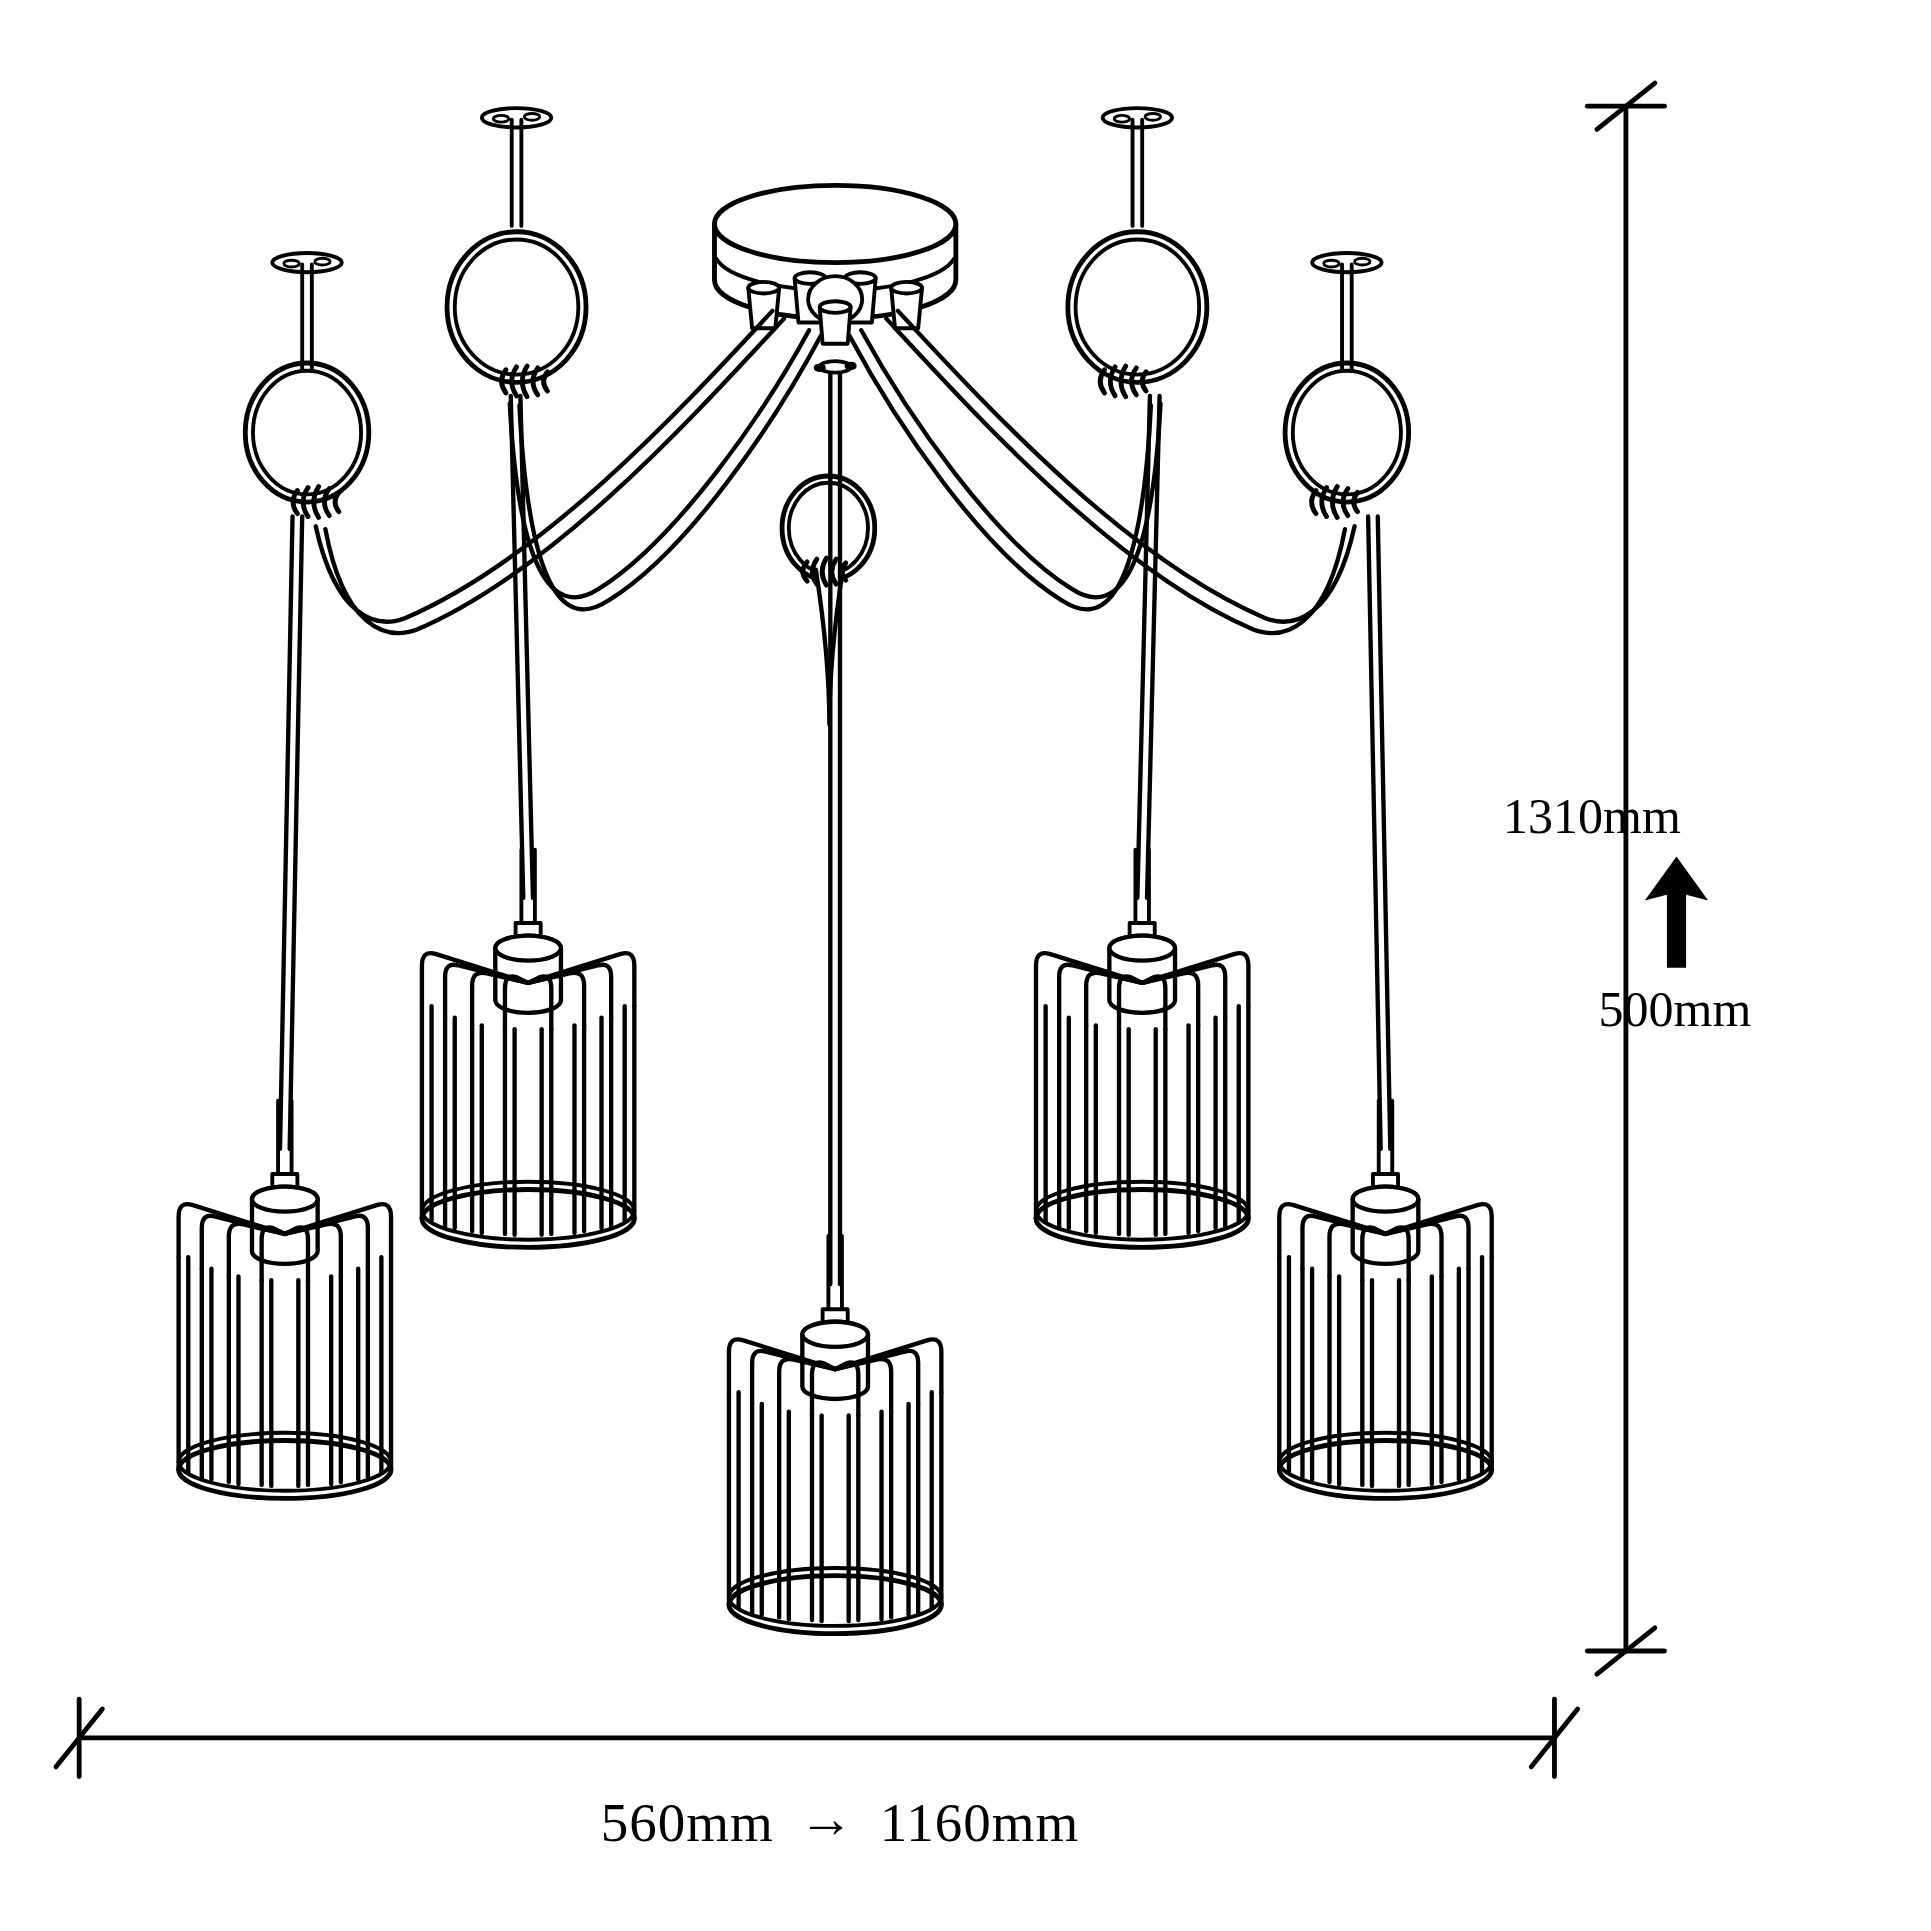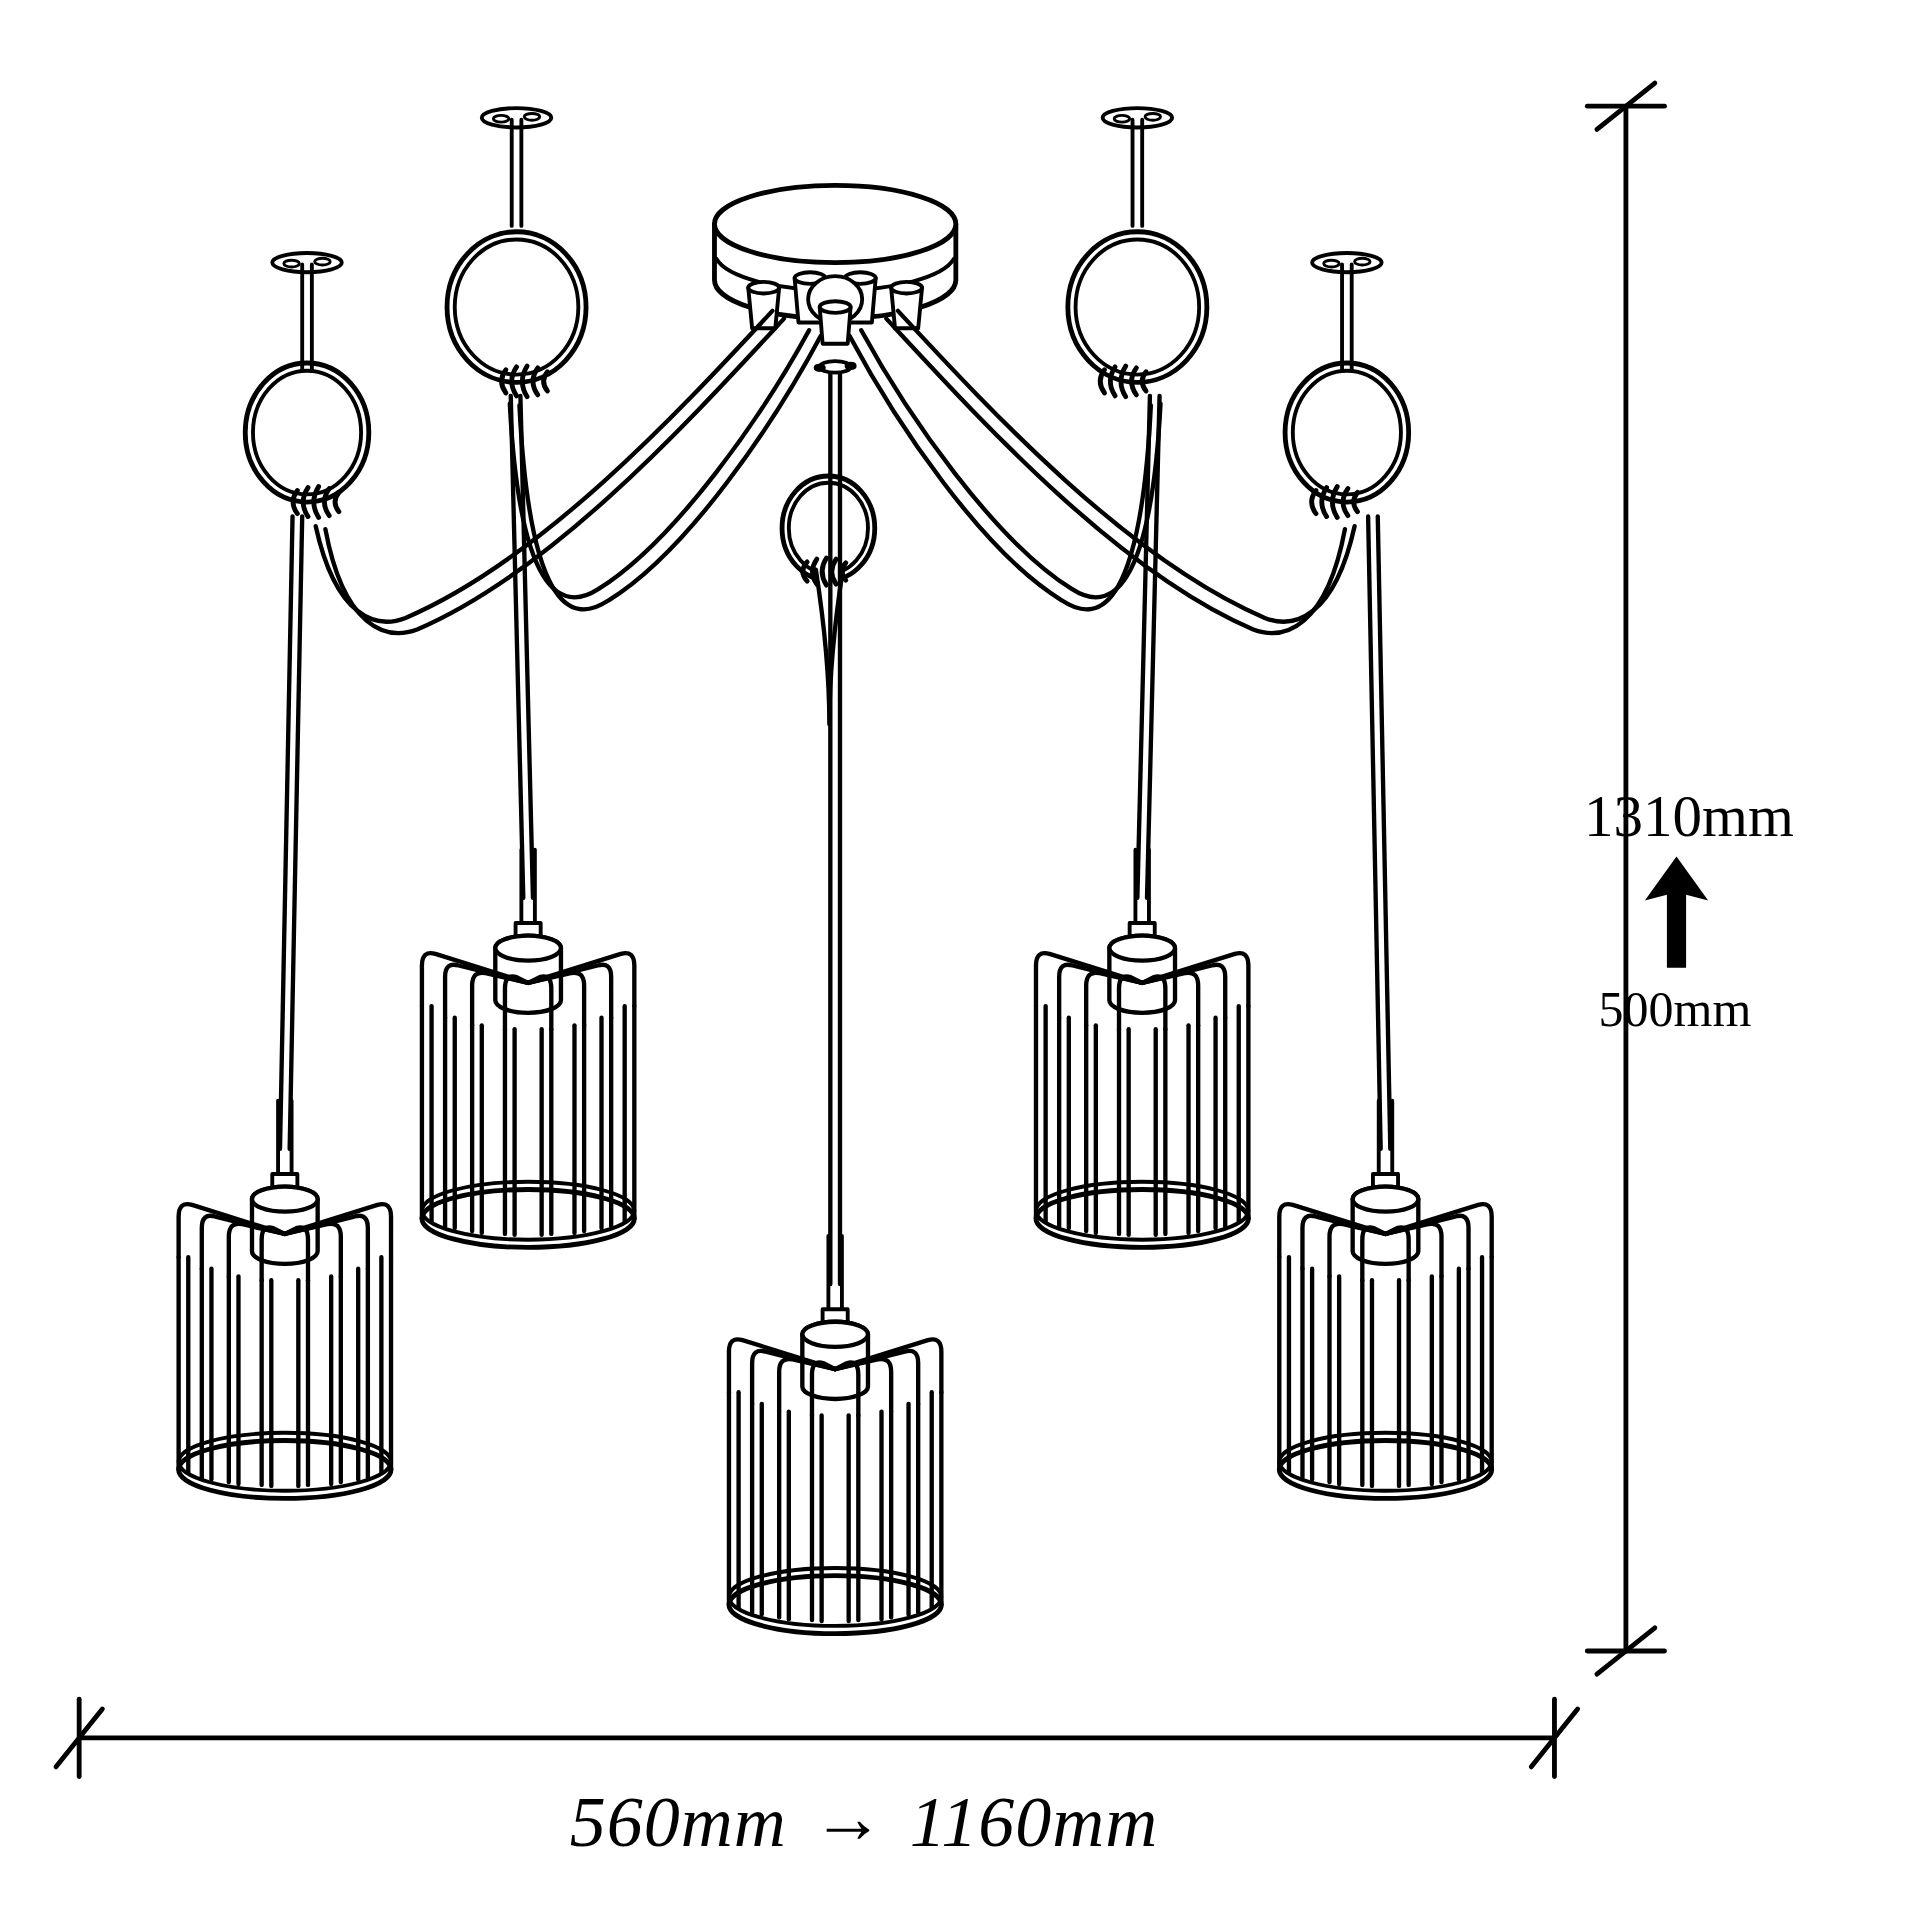--- a/index.html
+++ b/index.html
@@ -2,23 +2,23 @@
 <html><head>
 <meta charset="utf-8">
 <style>
   html,body{margin:0;padding:0;background:#ffffff;}
   body{width:1931px;height:1931px;overflow:hidden;
        font-family:"Liberation Serif","DejaVu Serif",serif;}
   #stage{position:relative;width:1931px;height:1931px;background:#fff;}
   #drawing{position:absolute;left:0;top:0;width:1931px;height:1931px;}
   .dimlabel{position:absolute;color:#000;white-space:nowrap;
             font-family:"Liberation Serif","DejaVu Serif",serif;}
-  #lbl-1310{left:1689px;top:816px;transform:translate(-50%,-50%);font-size:59px;}
+  #lbl-1310{left:1592px;top:816px;transform:translate(-50%,-50%);font-size:50px;}
   #lbl-500{left:1675px;top:1009px;transform:translate(-50%,-50%);font-size:50px;font-family:Liberation Serif, serif;}
-  #lbl-width{left:864px;top:1822px;transform:translate(-50%,-50%);font-size:72px;letter-spacing:1px;font-style:italic;}
+  #lbl-width{left:840px;top:1822px;transform:translate(-50%,-50%);font-size:55px;letter-spacing:1px;}
   .wseg{display:inline-block;}
   .warrow{display:inline-block;padding:0 25px;position:relative;top:-3.9px;}
 </style>
 </head>
 <body>
 
 <div id="stage">
 
   <svg id="drawing" viewBox="0 0 2000 2000" xmlns="http://www.w3.org/2000/svg">
     <defs>

